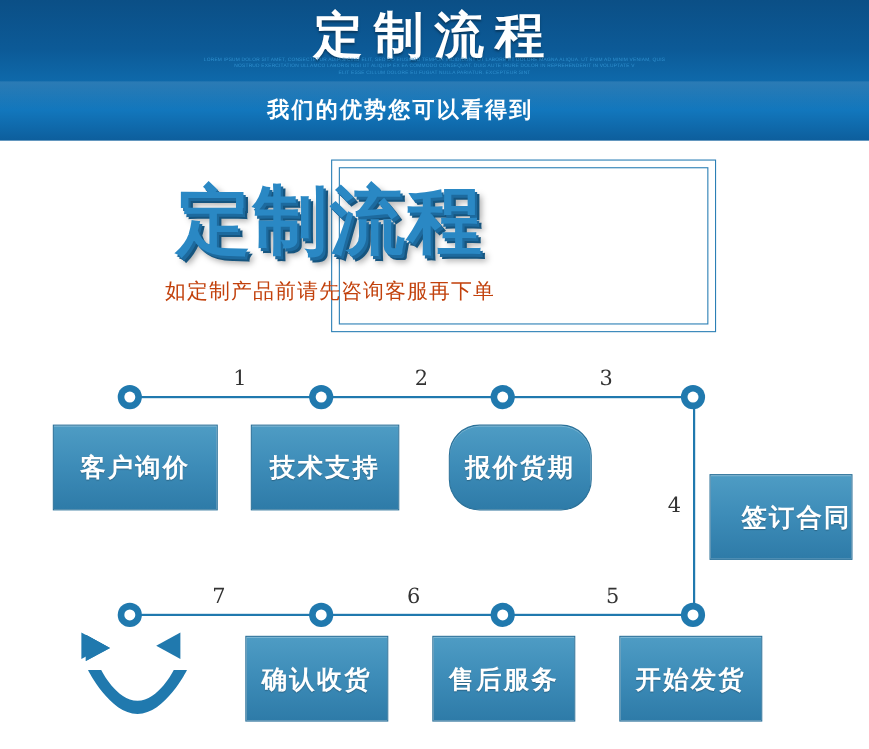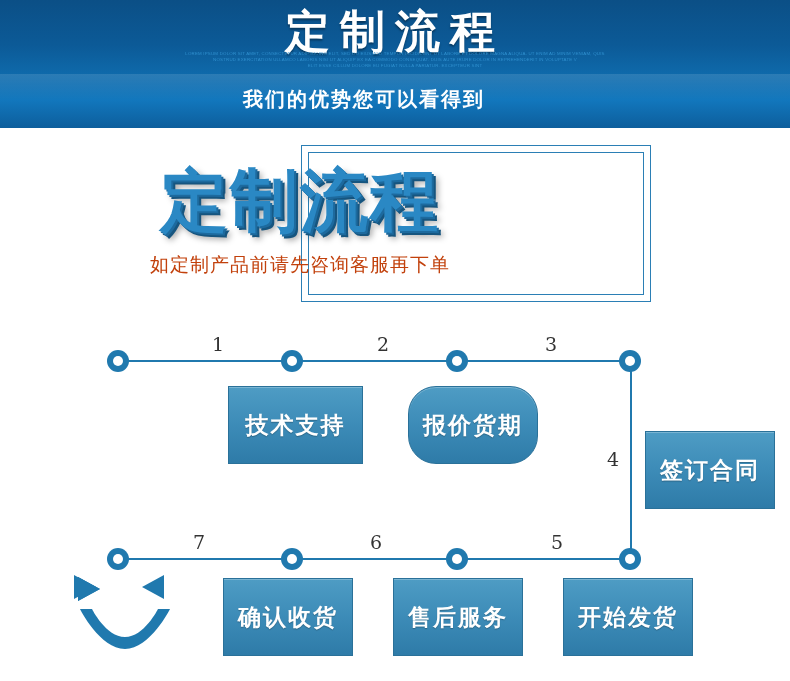--- a/index.html
+++ b/index.html
@@ -133,27 +133,30 @@
     <div class="node" style="left:107px;top:230px;"></div>
 
     <div class="num" style="left:212px;top:15px;">1</div>
     <div class="num" style="left:377px;top:15px;">2</div>
     <div class="num" style="left:545px;top:15px;">3</div>
     <div class="num" style="left:607px;top:130px;">4</div>
     <div class="num" style="left:551px;top:213px;">5</div>
     <div class="num" style="left:370px;top:213px;">6</div>
     <div class="num" style="left:193px;top:213px;">7</div>
 
+    <div class="box" style="left:48px;top:68px;width:148px;height:76px;">
+      <span>客户询价</span>
+    </div>
     <div class="box" style="left:228px;top:68px;width:133px;height:76px;">
       <span>技术支持</span>
     </div>
     <div class="box" style="left:408px;top:68px;width:128px;height:76px;border-radius:28px;">
       <span>报价货期</span>
     </div>
-    <div class="box" style="left:645px;top:113px;width:128px;height:76px;">
+    <div class="box" style="left:645px;top:113px;width:128px;height:76px;justify-content:flex-end;">
       <span>签订合同</span>
     </div>
     <div class="box" style="left:563px;top:260px;width:128px;height:76px;justify-content:center;">
       <span>开始发货</span>
     </div>
     <div class="box" style="left:393px;top:260px;width:128px;height:76px;">
       <span>售后服务</span>
     </div>
     <div class="box" style="left:223px;top:260px;width:128px;height:76px;">
       <span>确认收货</span>

